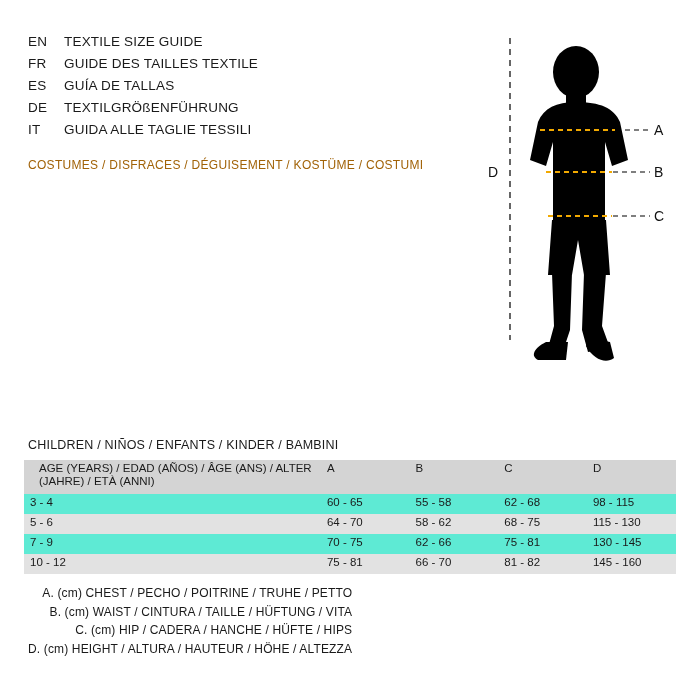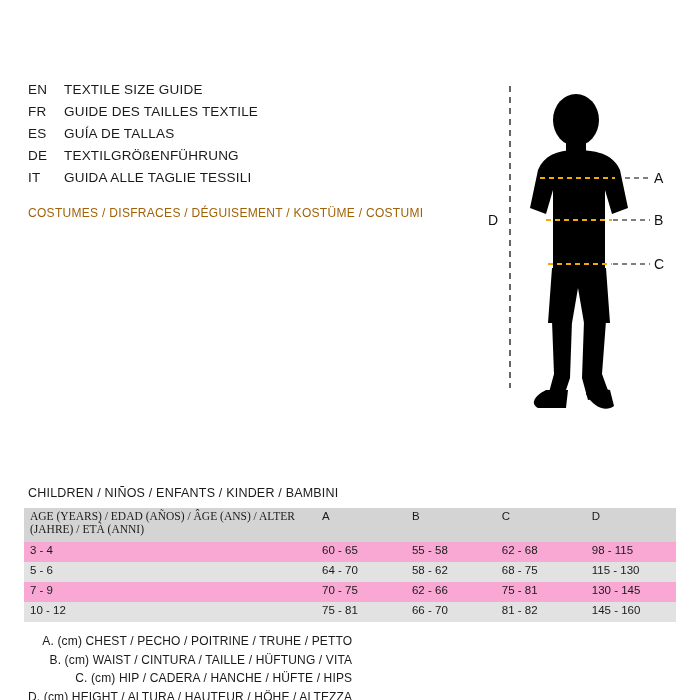--- a/index.html
+++ b/index.html
@@ -12,21 +12,20 @@
     height: 700px;
     font-family: "Liberation Sans", sans-serif;
     color: #1a1a1a;
     position: relative;
     overflow: hidden;
   }
 
   .page {
     position: absolute;
     inset: 0;
-    margin-top: 48px;
   }
 
   
   .lang-block {
     position: absolute;
     left: 28px;
     top: 34px;
     width: 430px;
   }
   .lang-row {
@@ -94,33 +93,32 @@
     color: #1a1a1a;
     line-height: 13px;
     vertical-align: top;
   }
   table.size-table thead th {
     background: #d4d4d4;
     height: 30px;
   }
   table.size-table thead th.hdr-age {
     width: 300px;
-    padding-left: 6px;
-    font-family: Liberation Serif, serif;
+    padding-left: 15px;
   }
   table.size-table thead th.col {
     width: 88px;
     padding-left: 6px;
   }
   table.size-table tbody td {
     height: 16px;
   }
   table.size-table tbody td.c-age { padding-left: 6px; }
   table.size-table tbody td.c-val { padding-left: 6px; }
-  table.size-table tbody tr.odd td { background: #f9a8d4; }
+  table.size-table tbody tr.odd td { background: #5eead4; }
   table.size-table tbody tr.even td { background: #e2e2e2; }
 
   .legend {
     position: absolute;
     left: 28px;
     top: 584px;
     font-size: 12px;
     line-height: 18.5px;
     color: #1a1a1a;
     text-align: right;

